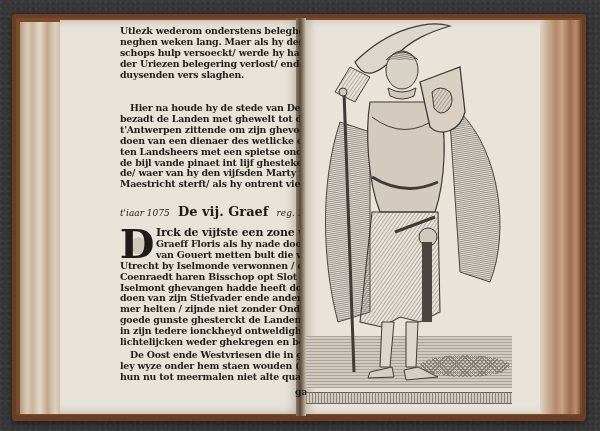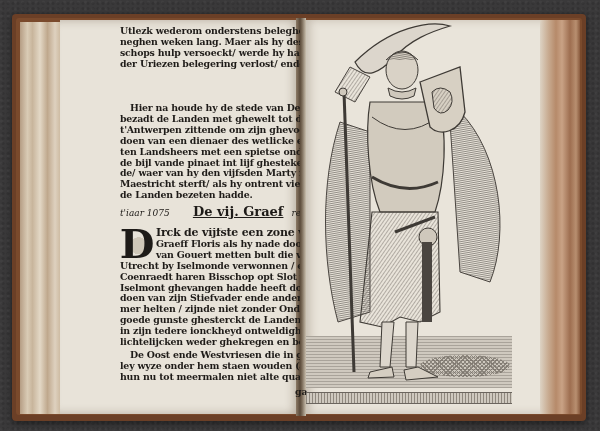--- a/index.html
+++ b/index.html
@@ -26,21 +26,21 @@
   .right-edges{position:absolute;left:540px;top:20px;width:40px;height:394px;
     background:linear-gradient(90deg,#ddd3c4 0%,#c9ad93 20%,#b68a6a 40%,#c9a285 55%,#9e6e50 75%,#b88f70 90%,#8a5b3e 100%);}
   
   .text-block{position:absolute;left:120px;width:180px;overflow:hidden;white-space:nowrap;
     font-family:"DejaVu Serif",serif;font-weight:bold;color:#1e1b18;font-size:9.4px;line-height:10.9px;letter-spacing:-0.2px;}
   .para1{top:26px;}
   .para2{top:103px;}
   .para2 .line:first-child{padding-left:10px;}
   .heading{position:absolute;left:120px;top:201px;width:180px;white-space:nowrap;overflow:hidden;color:#1e1b18;}
   .heading .year{font-style:italic;font-size:9px;text-align:right;}
-  .heading .title{font-weight:bold;font-size:13px;margin-left:18px;text-decoration:underline;}
+  .heading .title{font-weight:bold;font-size:13px;margin-left:3px;}
   .heading .reg{font-style:italic;font-size:9px;margin-left:3px;}
   .dropcap{position:absolute;left:119px;top:226px;width:36px;height:36px;font-size:40px;line-height:36px;
     font-weight:bold;color:#1e1b18;text-align:center;
     background:radial-gradient(circle at 55% 55%, #cfc7b8 0 30%, transparent 31%);}
   .para3{top:228px;}
   .para3 .indent{padding-left:36px;}
   .para3 .line.first{font-size:11px;}
   .para4{top:350px;}
   .para4 .line:first-child{padding-left:10px;}
   .catch{position:absolute;left:280px;top:386px;font-size:9.4px;font-weight:bold;color:#1e1b18;margin-left:15px;}
@@ -63,32 +63,32 @@
 <div class="left-page"></div>
 <div class="right-page"></div>
 <div class="right-edges"></div>
 <div class="gutter"></div>
 
 <div class="text-block para1">
   <div class="line">Utlezk wederom onderstens beleghert lan</div>
   <div class="line">neghen weken lang. Maer als hy des Bi</div>
   <div class="line">schops hulp versoeckt/ werde hy haest va</div>
   <div class="line">der Uriezen belegering verlost/ ende zy</div>
+  <div class="line">duysenden vers slaghen.</div>
 </div>
 
 <div class="text-block para2">
   <div class="line">Hier na houde hy de stede van Delft en</div>
   <div class="line">bezadt de Landen met ghewelt tot dat</div>
   <div class="line">t'Antwerpen zittende om zijn ghevoeghi</div>
   <div class="line">doen van een dienaer des wetlicke en re</div>
   <div class="line">ten Landsheers met een spietse onder d</div>
   <div class="line">de bijl vande pinaet int lijf ghesteken w</div>
   <div class="line">de/ waer van hy den vijfsden Marty m</div>
   <div class="line">Maestricht sterft/ als hy ontrent vier jar</div>
-  <div class="line">de Landen bezeten hadde.</div>
 </div>
 
 <div class="heading">
   <span class="year">t'iaar 1075</span>
   <span class="title">De vij. Graef</span>
   <span class="reg">reg. 15 iaer</span>
 </div>
 
 <div class="dropcap">D</div>
 

